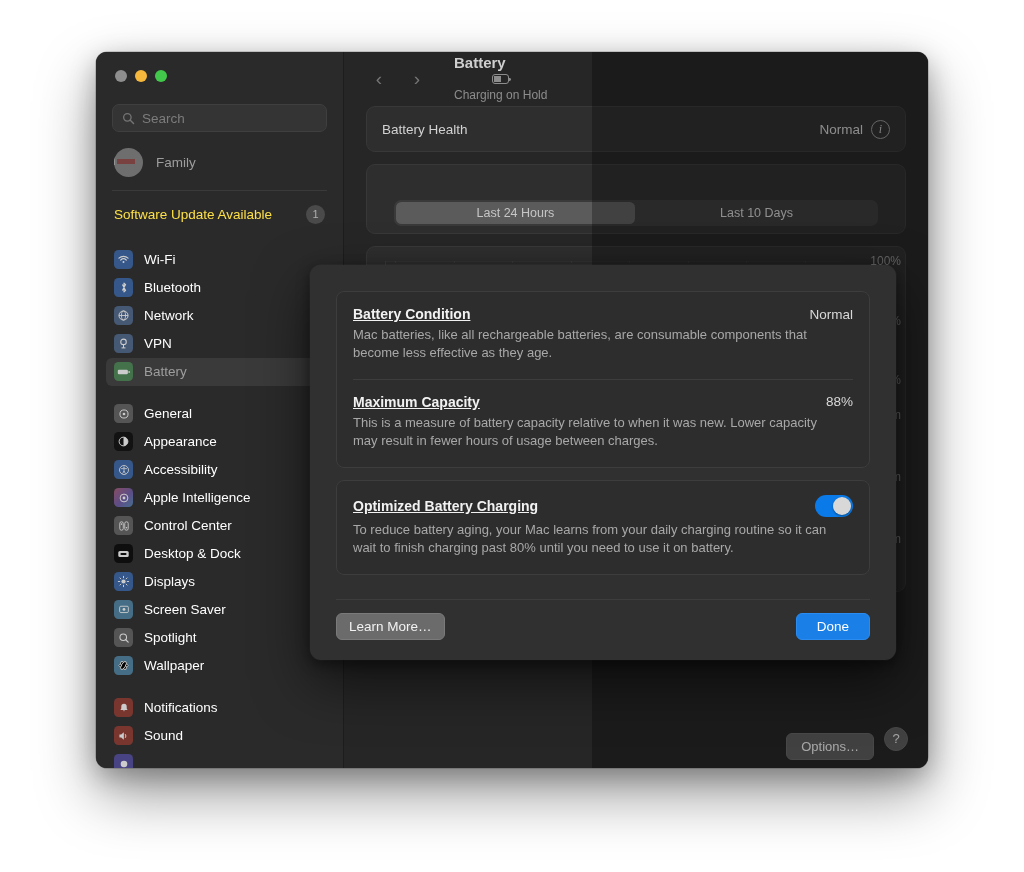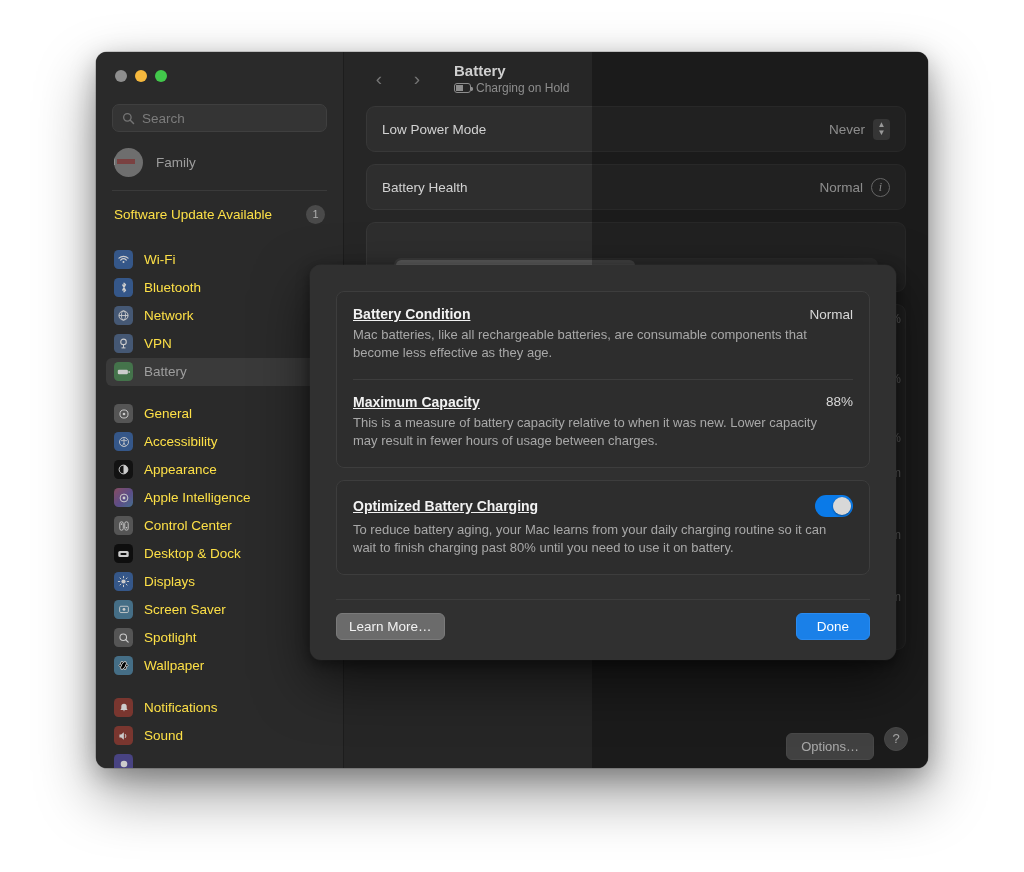--- a/index.html
+++ b/index.html
@@ -151,21 +151,21 @@
   .sb-item {
     display: flex;
     align-items: center;
     gap: 11px;
     height: 28px;
     padding: 0 8px;
     border-radius: 6px;
     margin-bottom: 0px;
   }
   .sb-item.selected { background: #3a3a3a; }
-  .sb-label { font-size: 13.5px; color: #fde047; white-space: nowrap; }
+  .sb-label { font-size: 13.5px; color: #ffffff; white-space: nowrap; }
   .sb-item.selected .sb-label { color: #9e9e9e; }
 
   .sb-ico {
     width: 19px; height: 19px;
     border-radius: 4.5px;
     flex: 0 0 19px;
     display: flex; align-items: center; justify-content: center;
     font-size: 11px;
     color: #fff;
     position: relative;
@@ -193,20 +193,21 @@
     color: #757575;
     font-size: 19px;
     font-weight: 300;
   }
   .title-block { margin-left: 12px; line-height: 1.12; }
   .pane-title { font-size: 15px; font-weight: bold; color: #cfcfcf; }
   .pane-sub {
     font-size: 12px; color: #8d8d8d;
     display: flex; align-items: center; gap: 5px;
     margin-top: 2px;
+    flex-direction: column;
   }
   .batt-glyph {
     width: 17px; height: 10px;
     border: 1.2px solid #8d8d8d;
     border-radius: 3px;
     position: relative;
     display: inline-block;
   }
   .batt-glyph::before {
     content:"";
@@ -550,37 +551,37 @@
           <div class="sb-item">
             <span class="sb-ico" style="background:#6a6a6a;">
               <svg width="12" height="12" viewBox="0 0 16 16">
                   <circle cx="8" cy="8" r="5.4" fill="none" stroke="#fff" stroke-width="1.3"></circle>
                   <circle cx="8" cy="8" r="1.8" fill="#fff"></circle>
                 </svg>
             </span>
             <span class="sb-label">General</span>
           </div>
           <div class="sb-item">
+            <span class="sb-ico" style="background:#161616;">
+              <svg width="13" height="13" viewBox="0 0 16 16">
+                  <circle cx="8" cy="8" r="5.4" fill="none" stroke="#fff" stroke-width="1.2"></circle>
+                  <path d="M8 2.6a5.4 5.4 0 010 10.8z" fill="#fff"></path>
+                </svg>
+            </span>
+            <span class="sb-label">Appearance</span>
+          </div>
+          <div class="sb-item">
             <span class="sb-ico" style="background:#2b6fd4;">
               <svg width="12" height="12" viewBox="0 0 16 16">
                   <circle cx="8" cy="8" r="6" fill="none" stroke="#fff" stroke-width="1.2"></circle>
                   <circle cx="8" cy="4.4" r="1" fill="#fff"></circle>
                   <path d="M4.6 6.2h6.8M8 6.6v3.2M8 9.8l-1.8 2.6M8 9.8l1.8 2.6" stroke="#fff" stroke-width="1.1" fill="none" stroke-linecap="round"></path>
                 </svg>
             </span>
             <span class="sb-label">Accessibility</span>
-          </div>
-          <div class="sb-item">
-            <span class="sb-ico" style="background:#161616;">
-              <svg width="13" height="13" viewBox="0 0 16 16">
-                  <circle cx="8" cy="8" r="5.4" fill="none" stroke="#fff" stroke-width="1.2"></circle>
-                  <path d="M8 2.6a5.4 5.4 0 010 10.8z" fill="#fff"></path>
-                </svg>
-            </span>
-            <span class="sb-label">Appearance</span>
           </div>
           <div class="sb-item">
             <span class="sb-ico" style="background:linear-gradient(135deg,#c9567f,#7a5ad0 55%,#3b8fd0);">
               <svg width="12" height="12" viewBox="0 0 16 16">
                   <circle cx="8" cy="8" r="5.2" fill="none" stroke="#fff" stroke-width="1.3"></circle>
                   <circle cx="8" cy="8" r="1.9" fill="#fff"></circle>
                 </svg>
             </span>
             <span class="sb-label">Apple Intelligence</span>
           </div>
@@ -698,32 +699,20 @@
           <div class="pane-title">Battery</div>
           <div class="pane-sub">
             <span class="batt-glyph"></span>
             <span>Charging on Hold</span>
           </div>
         </div>
       </div>
 
       <div class="body-pad">
 
-        <div class="card">
-          <div class="row">
-            <span class="row-label">Low Power Mode</span>
-            <div class="row-right">
-              <span class="row-value">Never</span>
-              <span class="stepper">
-                <span>▲</span>
-                  <span>▼</span>
-              </span>
-            </div>
-          </div>
-        </div>
 
         <div class="card">
           <div class="row">
             <span class="row-label">Battery Health</span>
             <div class="row-right">
               <span class="row-value">Normal</span>
               <span class="info-circle">i</span>
             </div>
           </div>
         </div>

